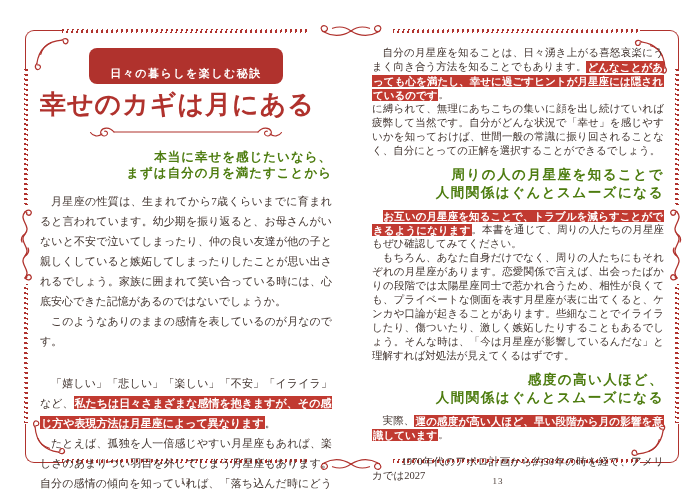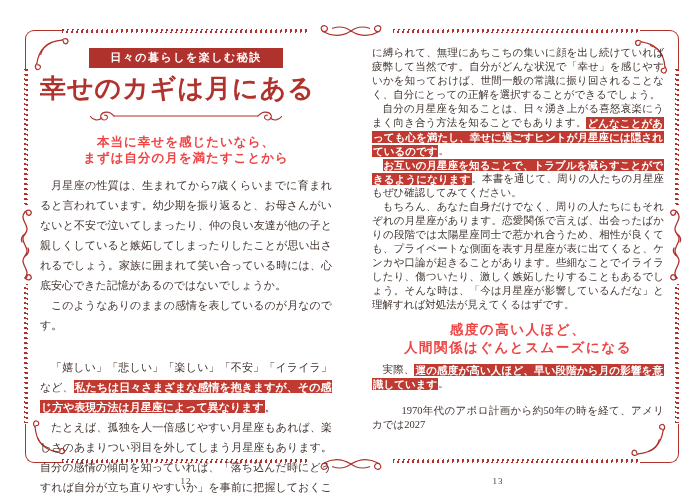--- a/index.html
+++ b/index.html
@@ -45,28 +45,28 @@
   .o-spine-top{left:307px;top:22px;}
   .o-spine-bot{left:307px;top:455px;transform:scaleY(-1);}
   svg{display:block;width:100%;height:100%;}
   
   .col{position:absolute;}
   .col-left{left:40px;top:48px;width:292px;}
   .col-right{left:372px;top:46px;width:292px;}
   
   .ribbon{display:table;margin:0 auto;background:var(--accent);color:#fff;
     font-family:"Liberation Sans","DejaVu Sans",sans-serif;font-weight:bold;
-    font-size:11px;letter-spacing:1.5px;line-height:1;padding:4px 21px 5px;
-    border-radius:0;}
+    font-size:11px;letter-spacing:1.5px;line-height:1;padding:20px 21px 5px;
+    border-radius:8px;}
   .big-title{margin-top:5px;text-align:left;color:var(--accent);font-weight:bold;
     font-size:26px;letter-spacing:1px;line-height:1.25;}
   .divider{display:block;margin:2px auto 0;width:204px;height:16px;color:var(--accent);}
   
-  .sec-heading{text-align:center;color:#ef4444;font-weight:bold;
-    font-family:Liberation Sans, sans-serif;
+  .sec-heading{text-align:right;color:#4d7c0f;font-weight:bold;
+    font-family:Liberation Mono, monospace;
     font-size:13.5px;line-height:17.5px;letter-spacing:1.5px;margin:9px 0 7px;}
   .sec-heading.small{font-size:12.5px;line-height:16.5px;margin:10px 0 8px;letter-spacing:1px;}
   
   .para{margin:0;text-align:justify;}
   .col-left .para{font-size:11px;line-height:20px;}
   .col-right .para{font-size:10.5px;line-height:14px;}
   .para.gap{margin-top:22px;}
   .para.biggap{margin-top:13px;}
   .hl{background:var(--hl);color:#fff;font-weight:bold;padding:0.5px 1px;
     -webkit-box-decoration-break:clone;box-decoration-break:clone;}
@@ -199,22 +199,26 @@
         </div>
         <p class="para" style="text-indent: 1em;"><span>月星座の性質は、生まれてから7歳くらいまでに育まれると言われています。幼少期を振り返ると、お母さんがいないと不安で泣いてしまったり、仲の良い友達が他の子と親しくしていると嫉妬してしまったりしたことが思い出されるでしょう。家族に囲まれて笑い合っている時には、心底安心できた記憶があるのではないでしょうか。</span></p>
         <p class="para" style="text-indent: 1em;"><span>このようなありのままの感情を表しているのが月なのです。</span></p>
         <p class="para gap" style="text-indent: 1em;"><span>「嬉しい」「悲しい」「楽しい」「不安」「イライラ」など、</span><span class="hl">私たちは日々さまざまな感情を抱きますが、その感じ方や表現方法は月星座によって異なります</span><span>。</span></p>
         <p class="para" style="text-indent: 1em;"><span>たとえば、孤独を人一倍感じやすい月星座もあれば、楽しさのあまりつい羽目を外してしまう月星座もあります。自分の感情の傾向を知っていれば、「落ち込んだ時にどうすれば自分が立ち直りやすいか」を事前に把握しておくことができます。</span></p>
       </div>
   </div>
 
   <div class="col col-right">
     <div>
+        <p class="para" style="text-indent: 1em;"><span>自分の月星座を知ることは、日々湧き上がる喜怒哀楽にうまく向き合う方法を知ることでもあります。</span><span class="hl">どんなことがあっても心を満たし、幸せに過ごすヒントが月星座には隠されているのです</span><span>。</span></p>
         <p class="para" style="text-indent: 0em;"><span>に縛られて、無理にあちこちの集いに顔を出し続けていれば疲弊して当然です。自分がどんな状況で「幸せ」を感じやすいかを知っておけば、世間一般の常識に振り回されることなく、自分にとっての正解を選択することができるでしょう。</span></p>
-        <p class="para" style="text-indent: 1em;"><span>自分の月星座を知ることは、日々湧き上がる喜怒哀楽にうまく向き合う方法を知ることでもあります。</span><span class="hl">どんなことがあっても心を満たし、幸せに過ごすヒントが月星座には隠されているのです</span><span>。</span></p>
+        <div class="sec-heading">
+          <div>周りの人の月星座を知ることで</div>
+          <div>人間関係はぐんとスムーズになる</div>
+        </div>
         <p class="para" style="text-indent: 1em;"><span class="hl">お互いの月星座を知ることで、トラブルを減らすことができるようになります</span><span>。本書を通じて、周りの人たちの月星座もぜひ確認してみてください。</span></p>
         <p class="para" style="text-indent: 1em;"><span>もちろん、あなた自身だけでなく、周りの人たちにもそれぞれの月星座があります。恋愛関係で言えば、出会ったばかりの段階では太陽星座同士で惹かれ合うため、相性が良くても、プライベートな側面を表す月星座が表に出てくると、ケンカや口論が起きることがあります。些細なことでイライラしたり、傷ついたり、激しく嫉妬したりすることもあるでしょう。そんな時は、「今は月星座が影響しているんだな」と理解すれば対処法が見えてくるはずです。</span></p>
         <div class="sec-heading">
           <div>感度の高い人ほど、</div>
           <div>人間関係はぐんとスムーズになる</div>
         </div>
         <p class="para" style="text-indent: 1em;"><span>実際、</span><span class="hl">運の感度が高い人ほど、早い段階から月の影響を意識しています</span><span>。</span></p>
         <p class="para biggap" style="text-indent: 2.8em;"><span>1970年代のアポロ計画から約50年の時を経て、アメリカでは2027</span></p>
       </div>
   </div>

